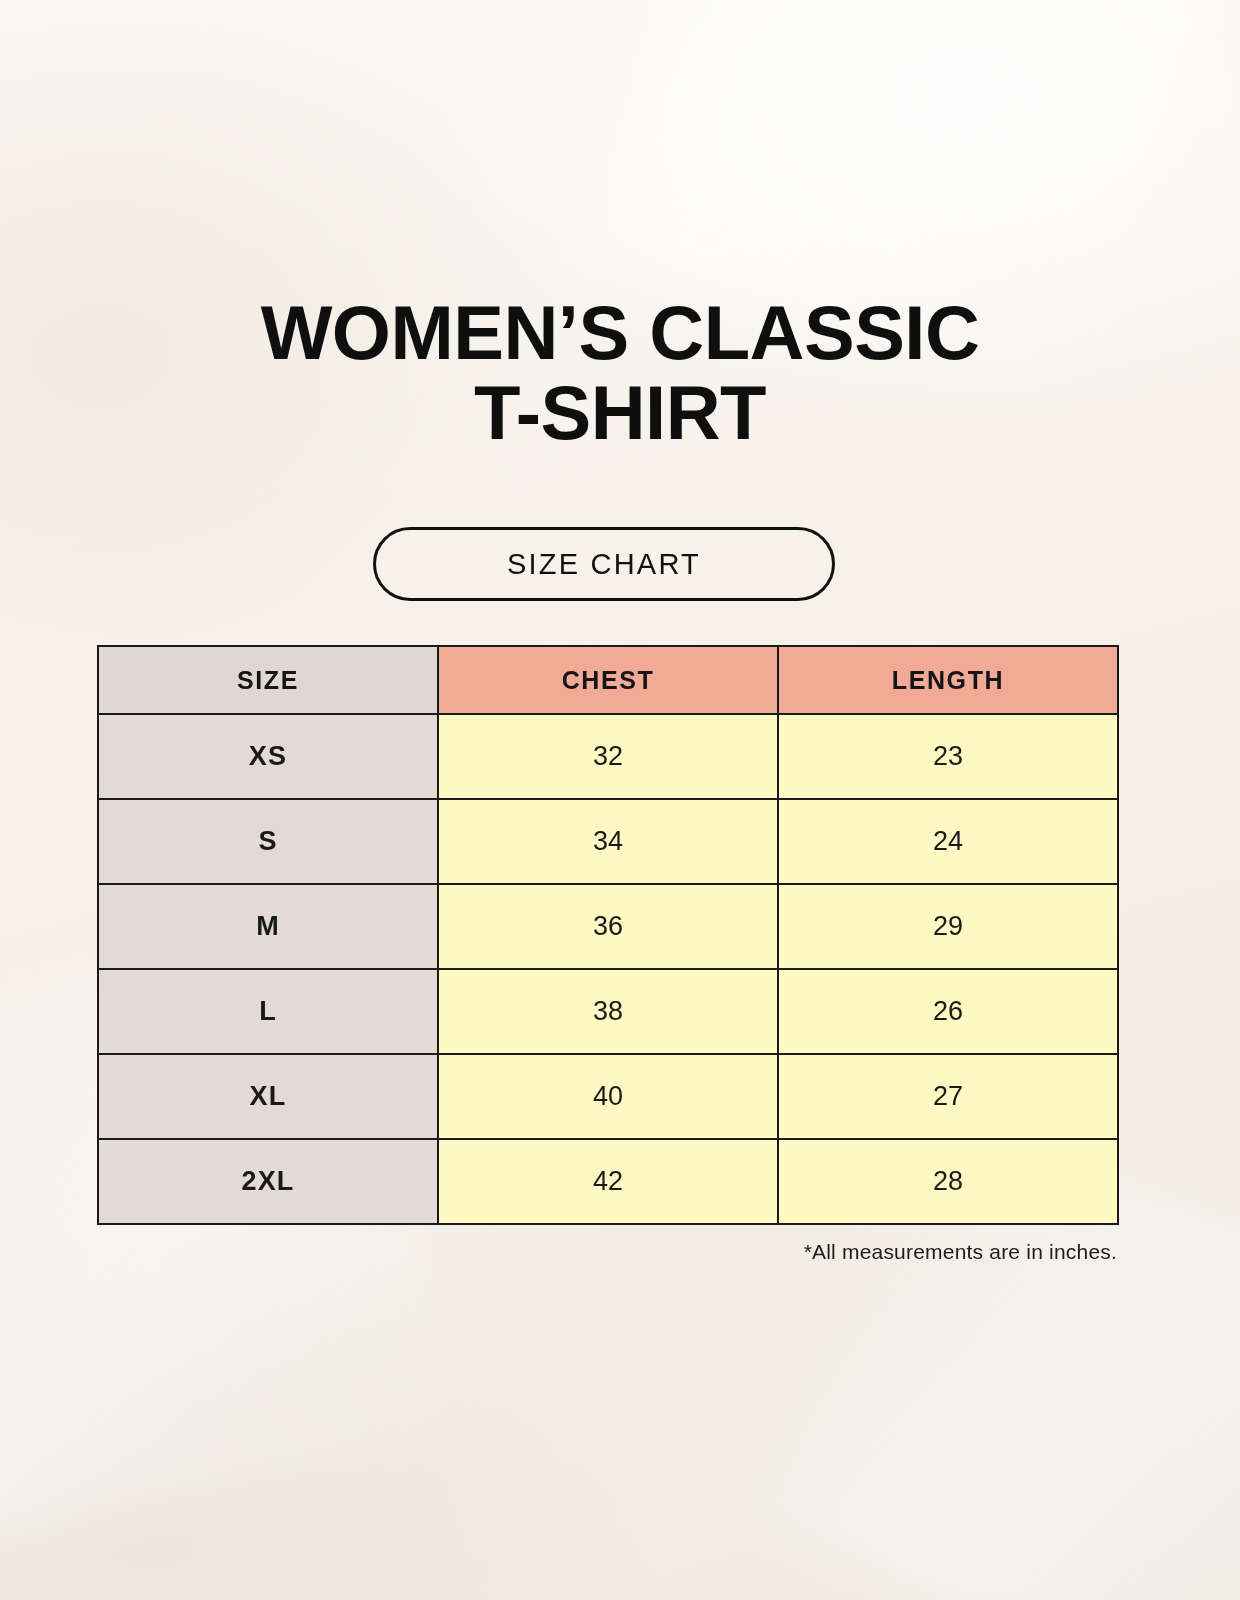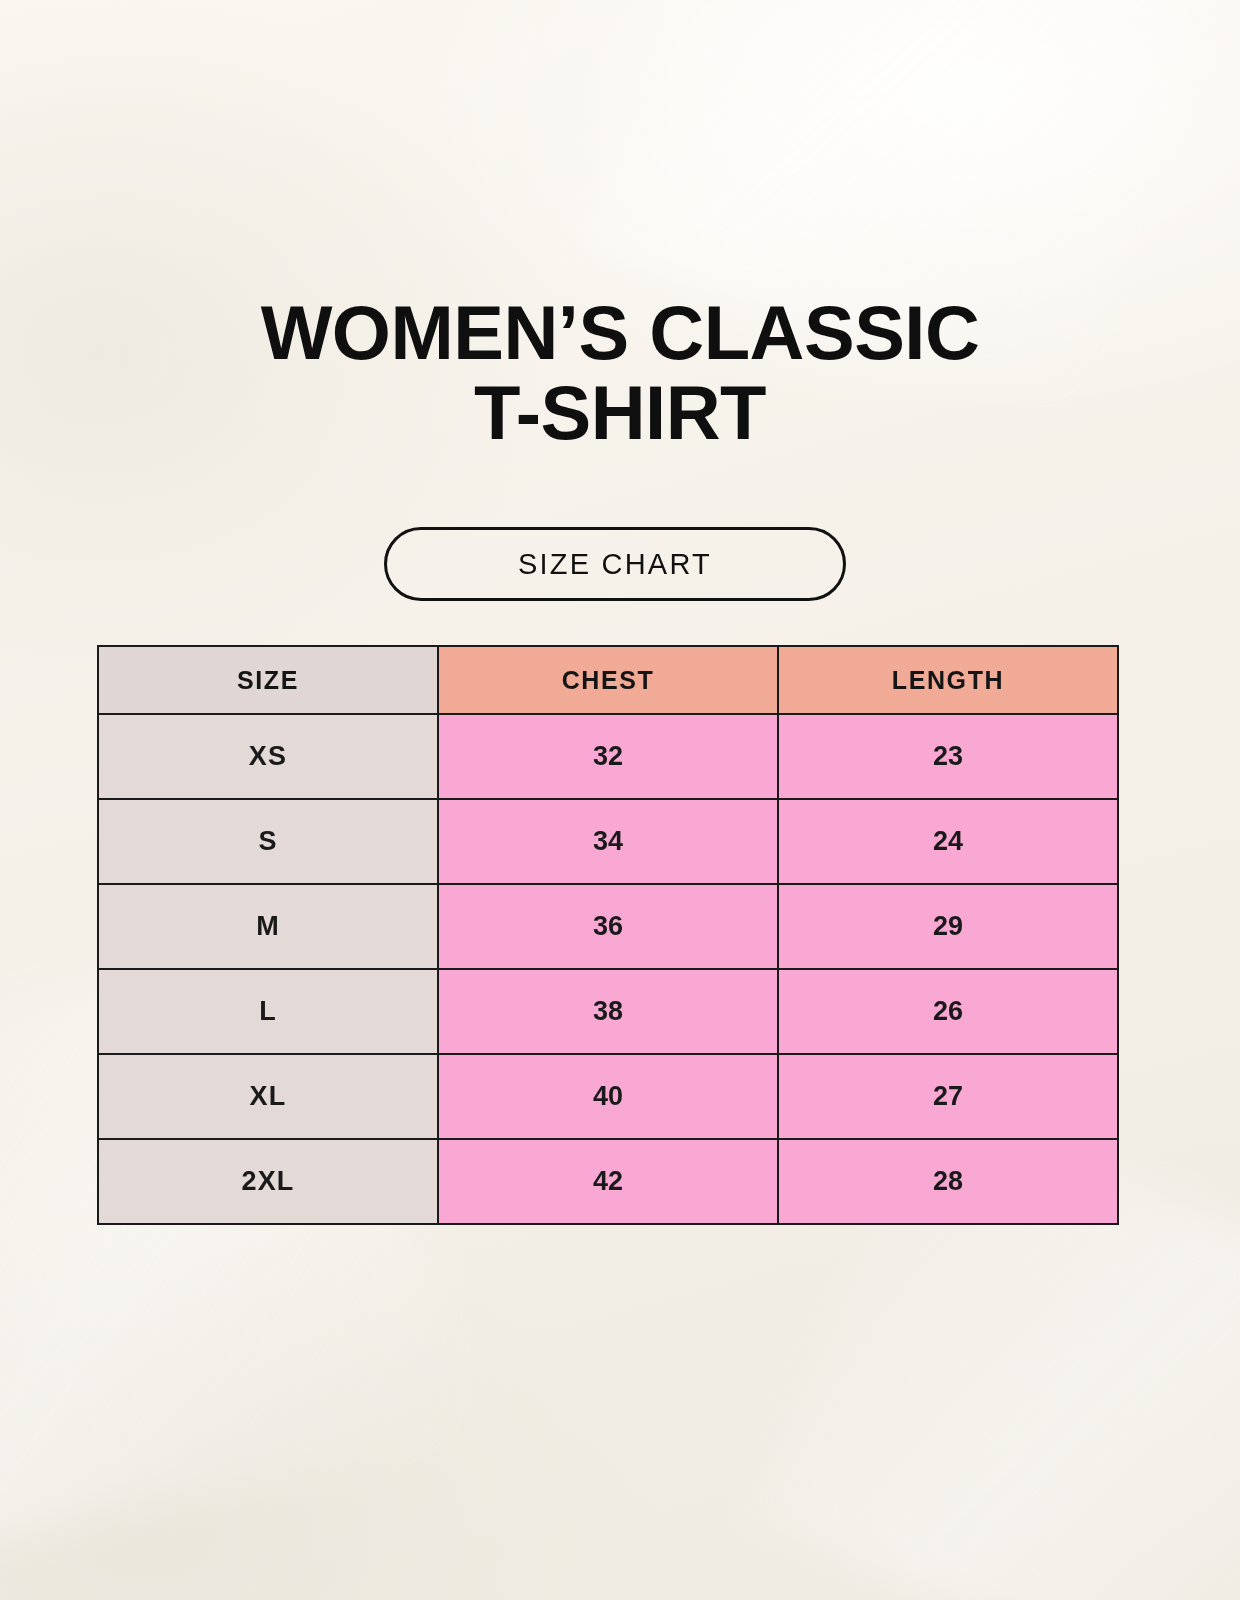--- a/index.html
+++ b/index.html
@@ -75,21 +75,21 @@
     color: #0f0f0f;
   }
   .title .line2 {
     display: block;
     margin-top: 6px;
   }
 
   .pill {
     position: absolute;
     top: 527px;
-    left: 384px;
+    left: 373px;
     width: 462px;
     height: 74px;
     border: 3px solid #111111;
     border-radius: 40px;
     display: flex;
     align-items: center;
     justify-content: center;
     box-sizing: border-box;
     background: transparent;
   }
@@ -139,22 +139,22 @@
     font-size: 27px;
     color: #1a1a1a;
     margin-top: 28px;
   }
   td.cell-size {
     background: #e3d9d7;
     font-weight: 700;
     letter-spacing: 1.2px;
   }
   td.cell-val {
-    background: #f9a8d4;
-    font-weight: 700;
+    background: #fef9c3;
+    font-weight: 400;
   }
 
   .footnote {
     position: absolute;
     top: 1240px;
     left: 97px;
     width: 1020px;
     text-align: right;
     font-size: 21px;
     font-weight: 500;
@@ -225,14 +225,15 @@
         </tr>
         <tr>
           <td class="cell-size">2XL</td>
           <td class="cell-val">42</td>
           <td class="cell-val">28</td>
         </tr>
       </tbody>
     </table>
   </div>
 
+  <div class="footnote">*All measurements are in inches.</div>
 
 </div>
 
 </body></html>

